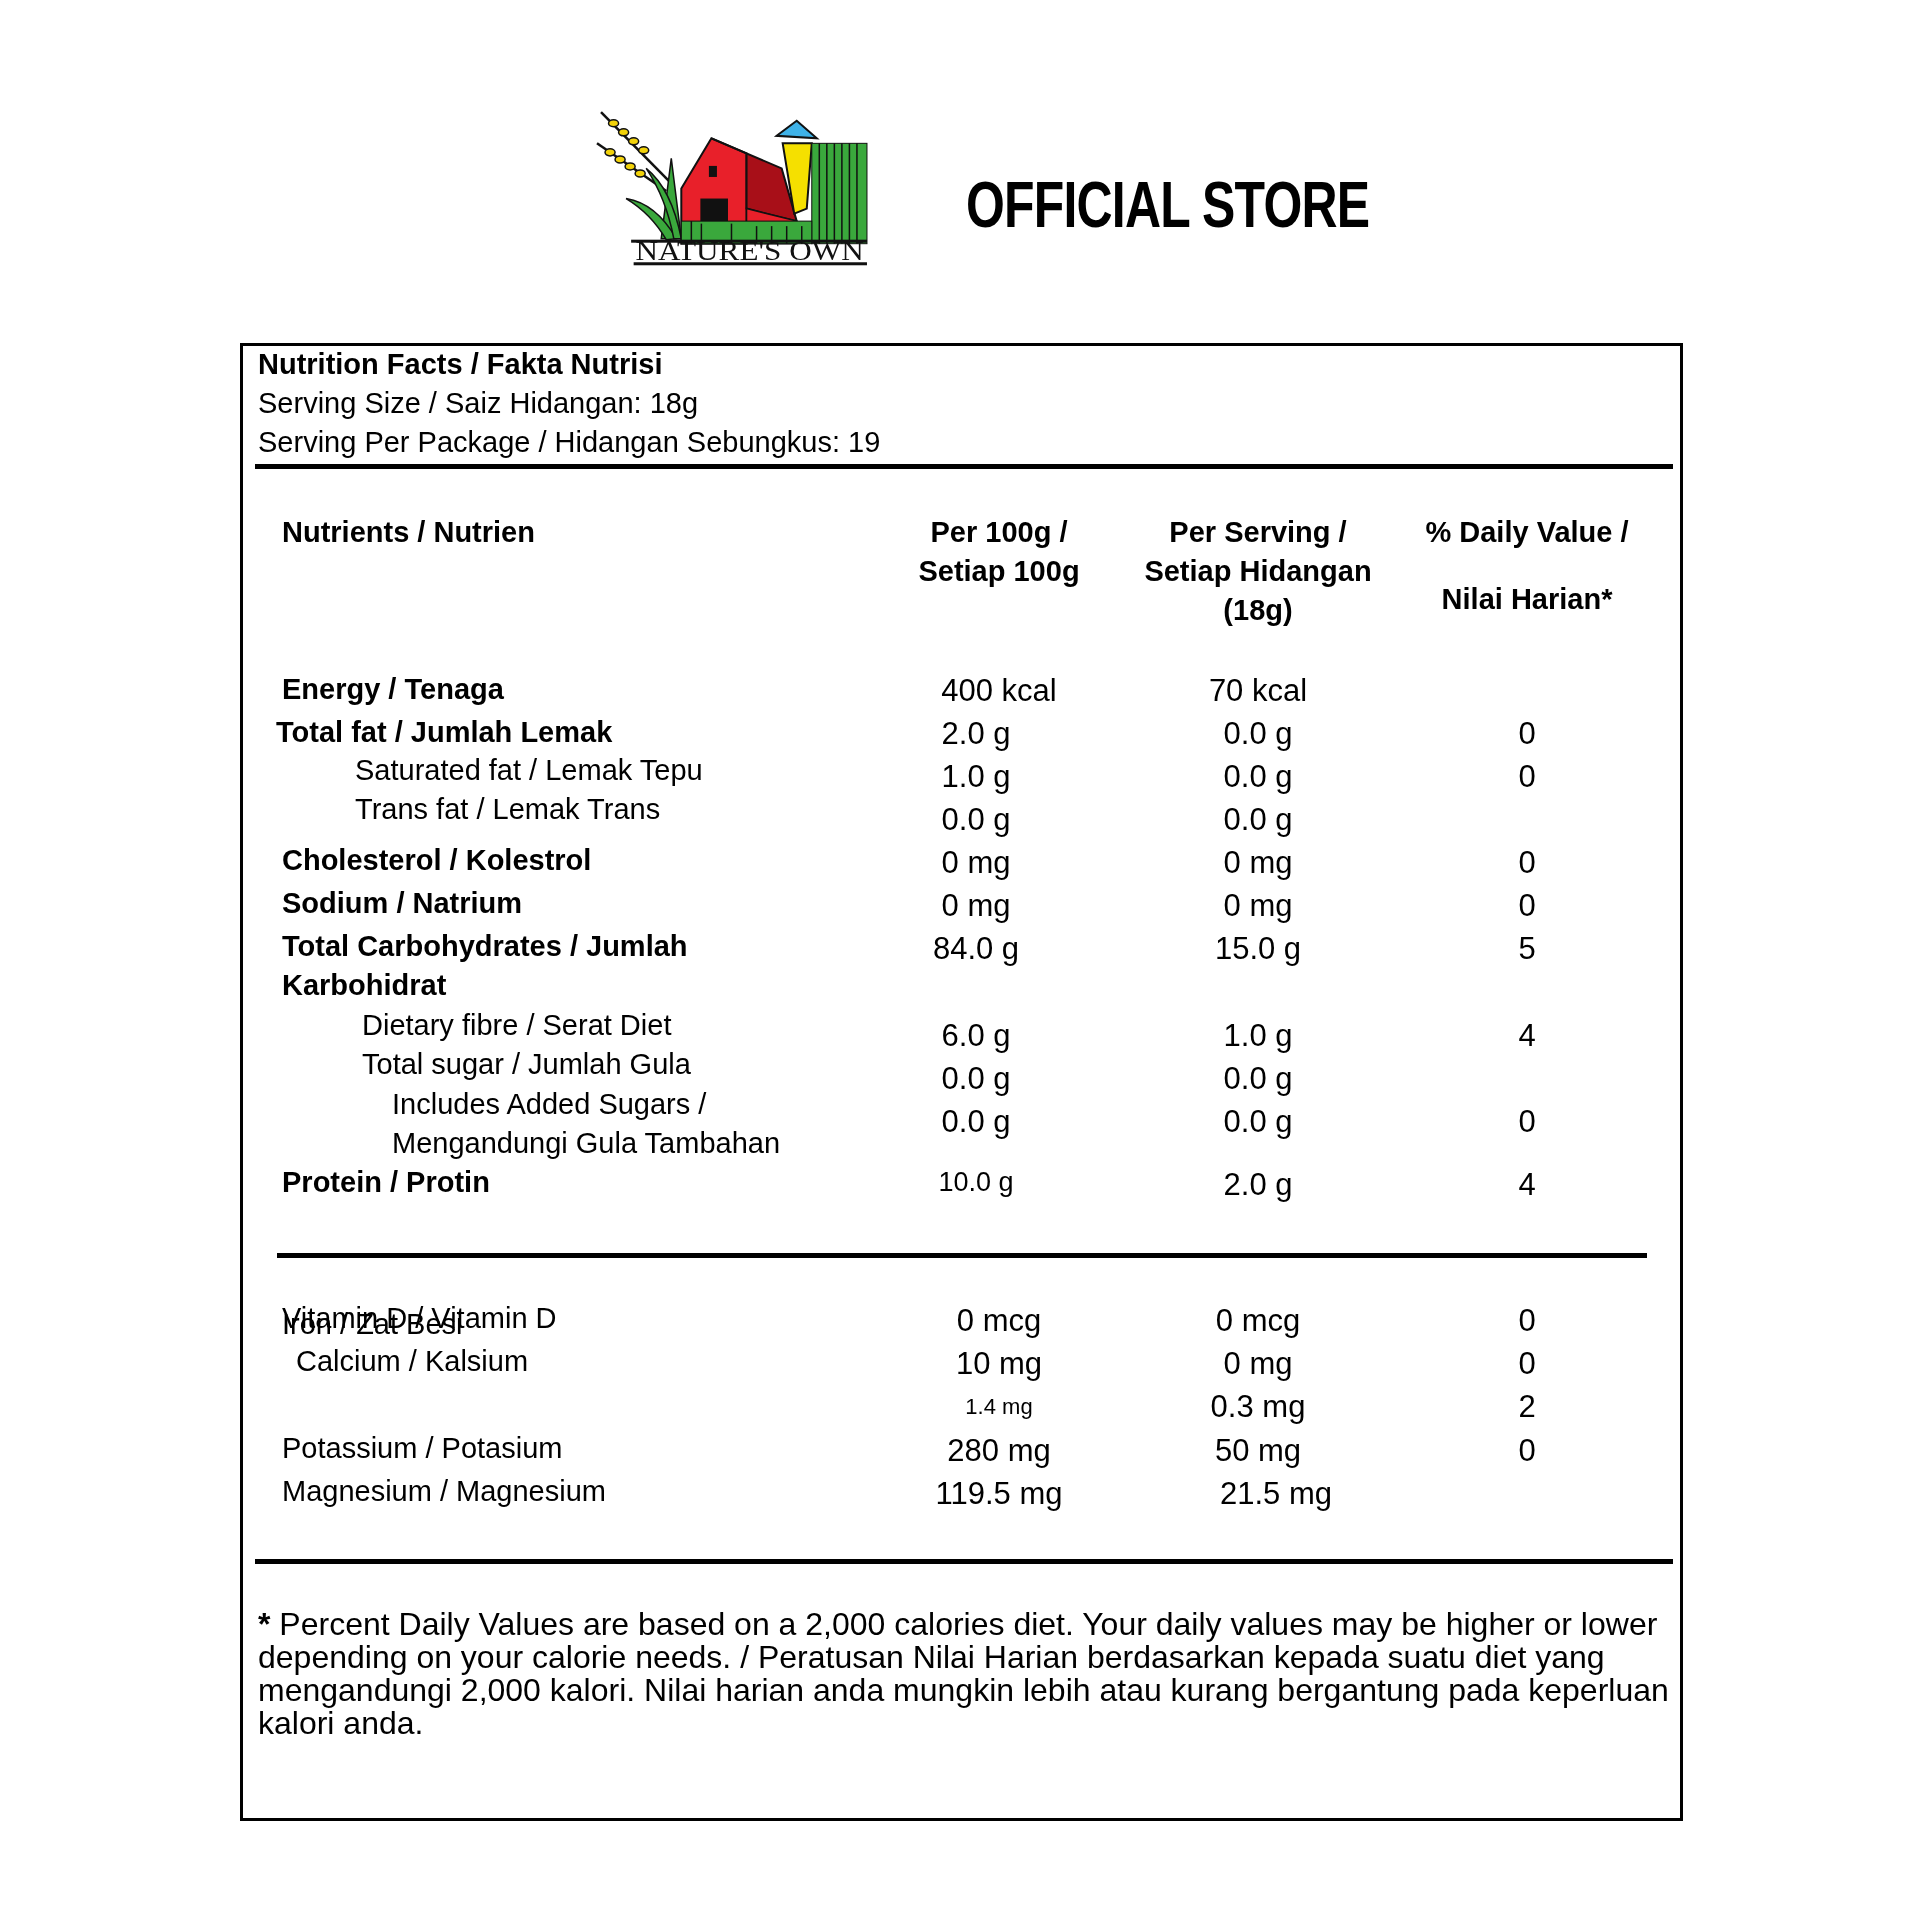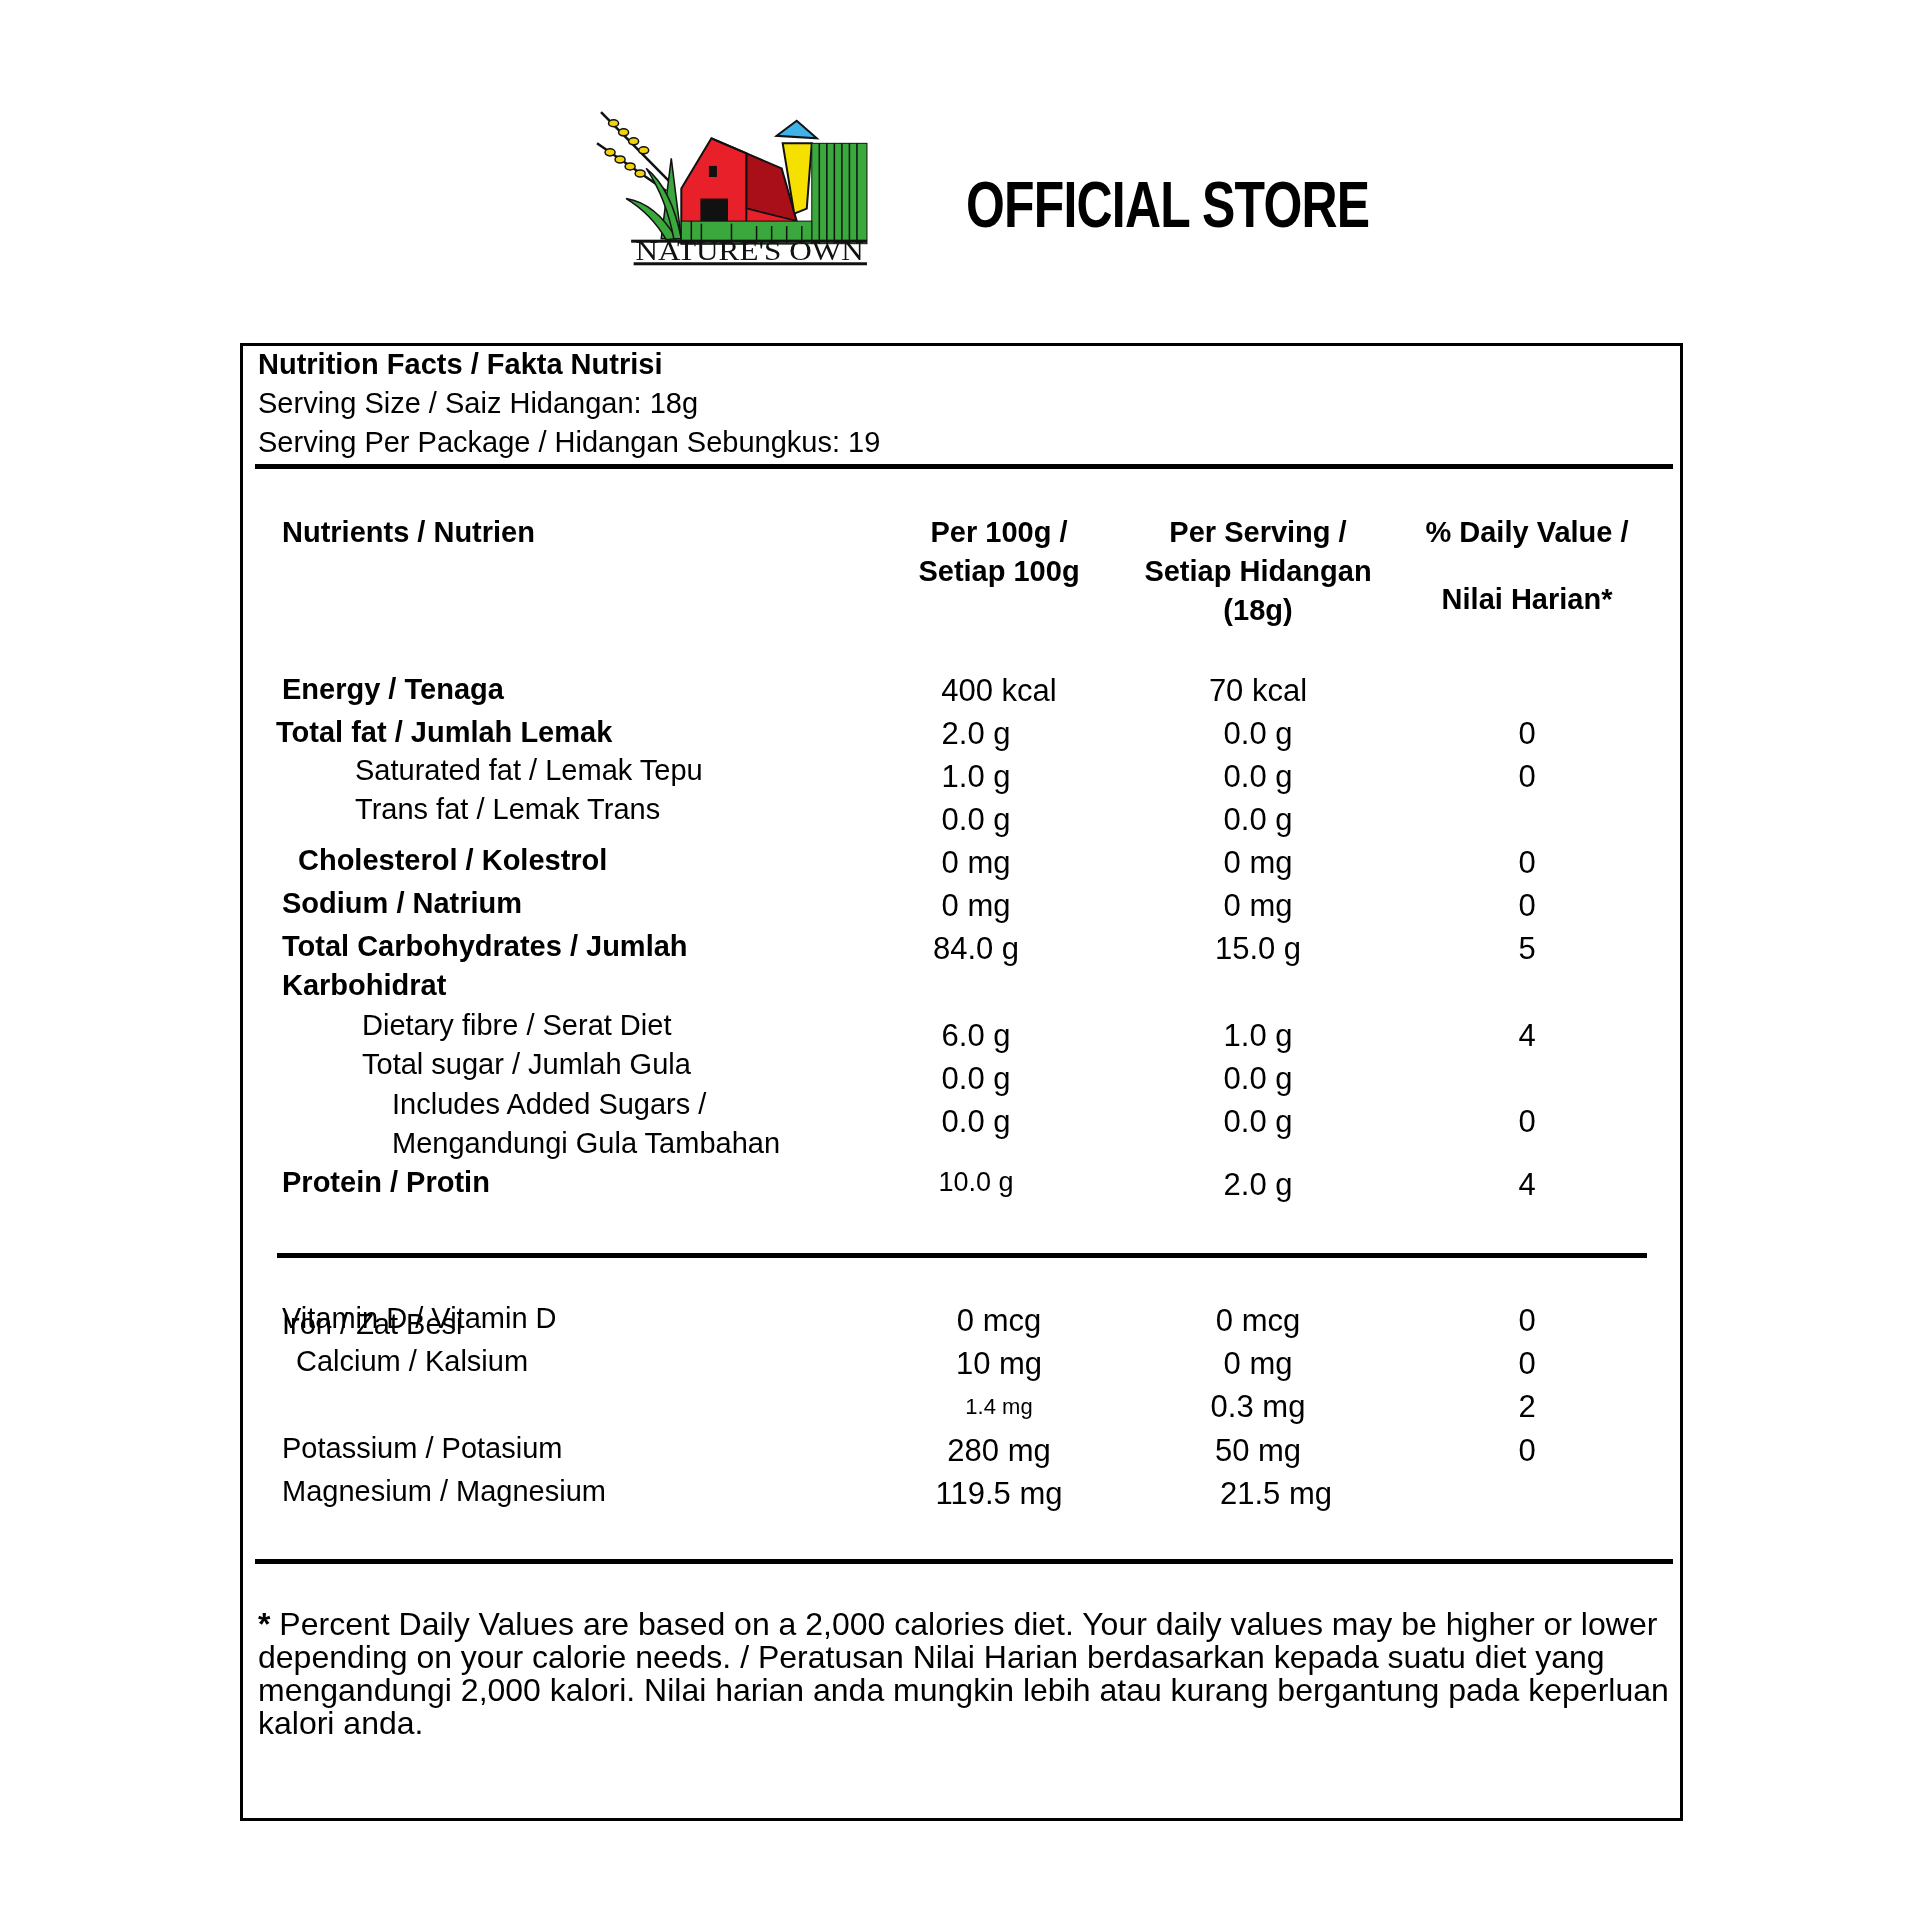--- a/index.html
+++ b/index.html
@@ -106,21 +106,21 @@
 
 <div class="t" style="left:355px;top:751px;">Saturated fat / Lemak Tepu</div>
 <div class="t c" style="left:976px;top:757px;font-size:31px;">1.0 g</div>
 <div class="t c" style="left:1258px;top:757px;font-size:31px;">0.0 g</div>
 <div class="t c" style="left:1527px;top:757px;font-size:31px;">0</div>
 
 <div class="t" style="left:355px;top:790px;">Trans fat / Lemak Trans</div>
 <div class="t c" style="left:976px;top:800px;font-size:31px;">0.0 g</div>
 <div class="t c" style="left:1258px;top:800px;font-size:31px;">0.0 g</div>
 
-<div class="t b" style="left:298px;top:841px;">Cholesterol / Kolestrol</div>
+<div class="t b" style="left:282px;top:841px;">Cholesterol / Kolestrol</div>
 <div class="t c" style="left:976px;top:843px;font-size:31px;">0 mg</div>
 <div class="t c" style="left:1258px;top:843px;font-size:31px;">0 mg</div>
 <div class="t c" style="left:1527px;top:843px;font-size:31px;">0</div>
 
 <div class="t b" style="left:282px;top:884px;">Sodium / Natrium</div>
 <div class="t c" style="left:976px;top:886px;font-size:31px;">0 mg</div>
 <div class="t c" style="left:1258px;top:886px;font-size:31px;">0 mg</div>
 <div class="t c" style="left:1527px;top:886px;font-size:31px;">0</div>
 
 <div class="t b" style="left:282px;top:927px;">Total Carbohydrates / Jumlah</div>

